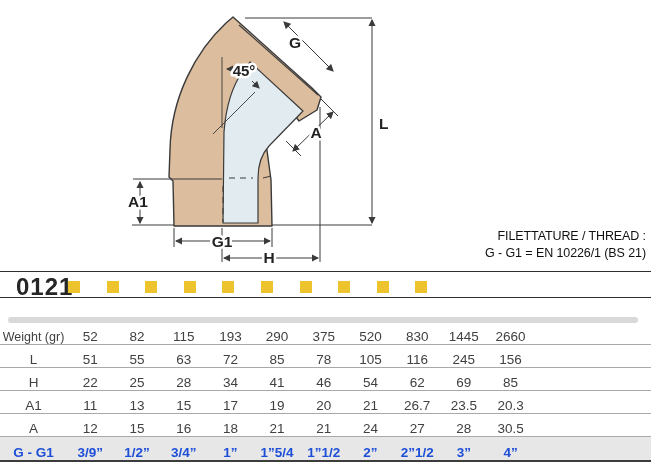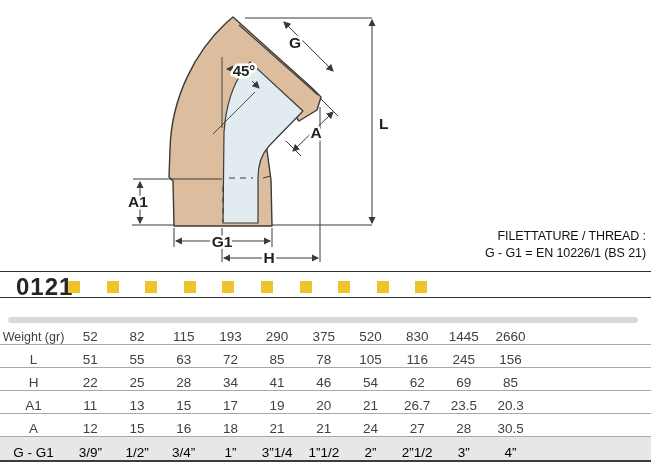--- a/index.html
+++ b/index.html
@@ -18,21 +18,21 @@
   .code-label{position:absolute;left:16px;top:273px;font-size:24px;font-weight:bold;
               color:var(--dark);letter-spacing:1px;}
   .size-square{position:absolute;top:281px;width:12px;height:12px;background:var(--yellow);}
   .gray-bar{position:absolute;left:8px;top:317px;width:630px;height:5.5px;background:var(--bar);
             border-radius:3px;}
   .dtable{position:absolute;left:0;top:321.5px;width:651px;font-size:13.5px;color:var(--tabletext);}
   .trow{display:flex;align-items:flex-end;height:22.2px;border-bottom:1px solid var(--rule);}
   .trow .lab{width:67px;text-align:center;flex:0 0 auto;}
   .trow .val{width:46.7px;text-align:center;flex:0 0 auto;margin-top:12px;}
   .trow.first .lab{font-size:12.5px;}
-  .trow.hl{background:var(--rowgray);font-weight:normal;color:#000000;
+  .trow.hl{background:var(--rowgray);font-weight:bold;color:#1d4ed8;
            border-bottom:2.5px solid #3c3c3c;}
 </style>
 </head>
 <body>
 
 <div class="page">
 
   <svg class="diagram" width="460" height="268" viewBox="0 0 460 268">
     <defs>
       <marker id="ah" viewBox="0 0 10 10" refX="8.5" refY="5" markerWidth="7.5" markerHeight="7.5" orient="auto-start-reverse">
@@ -180,21 +180,21 @@
         <span class="val">27</span>
         <span class="val">28</span>
         <span class="val">30.5</span>
       </div>
       <div class="trow hl">
         <span class="lab">G - G1</span>
         <span class="val">3/9”</span>
         <span class="val">1/2”</span>
         <span class="val">3/4”</span>
         <span class="val">1”</span>
-        <span class="val">3”1/4</span>
+        <span class="val">1”5/4</span>
         <span class="val">1”1/2</span>
         <span class="val">2”</span>
         <span class="val">2”1/2</span>
         <span class="val">3”</span>
         <span class="val">4”</span>
       </div>
     </div>
 
 </div>
 

